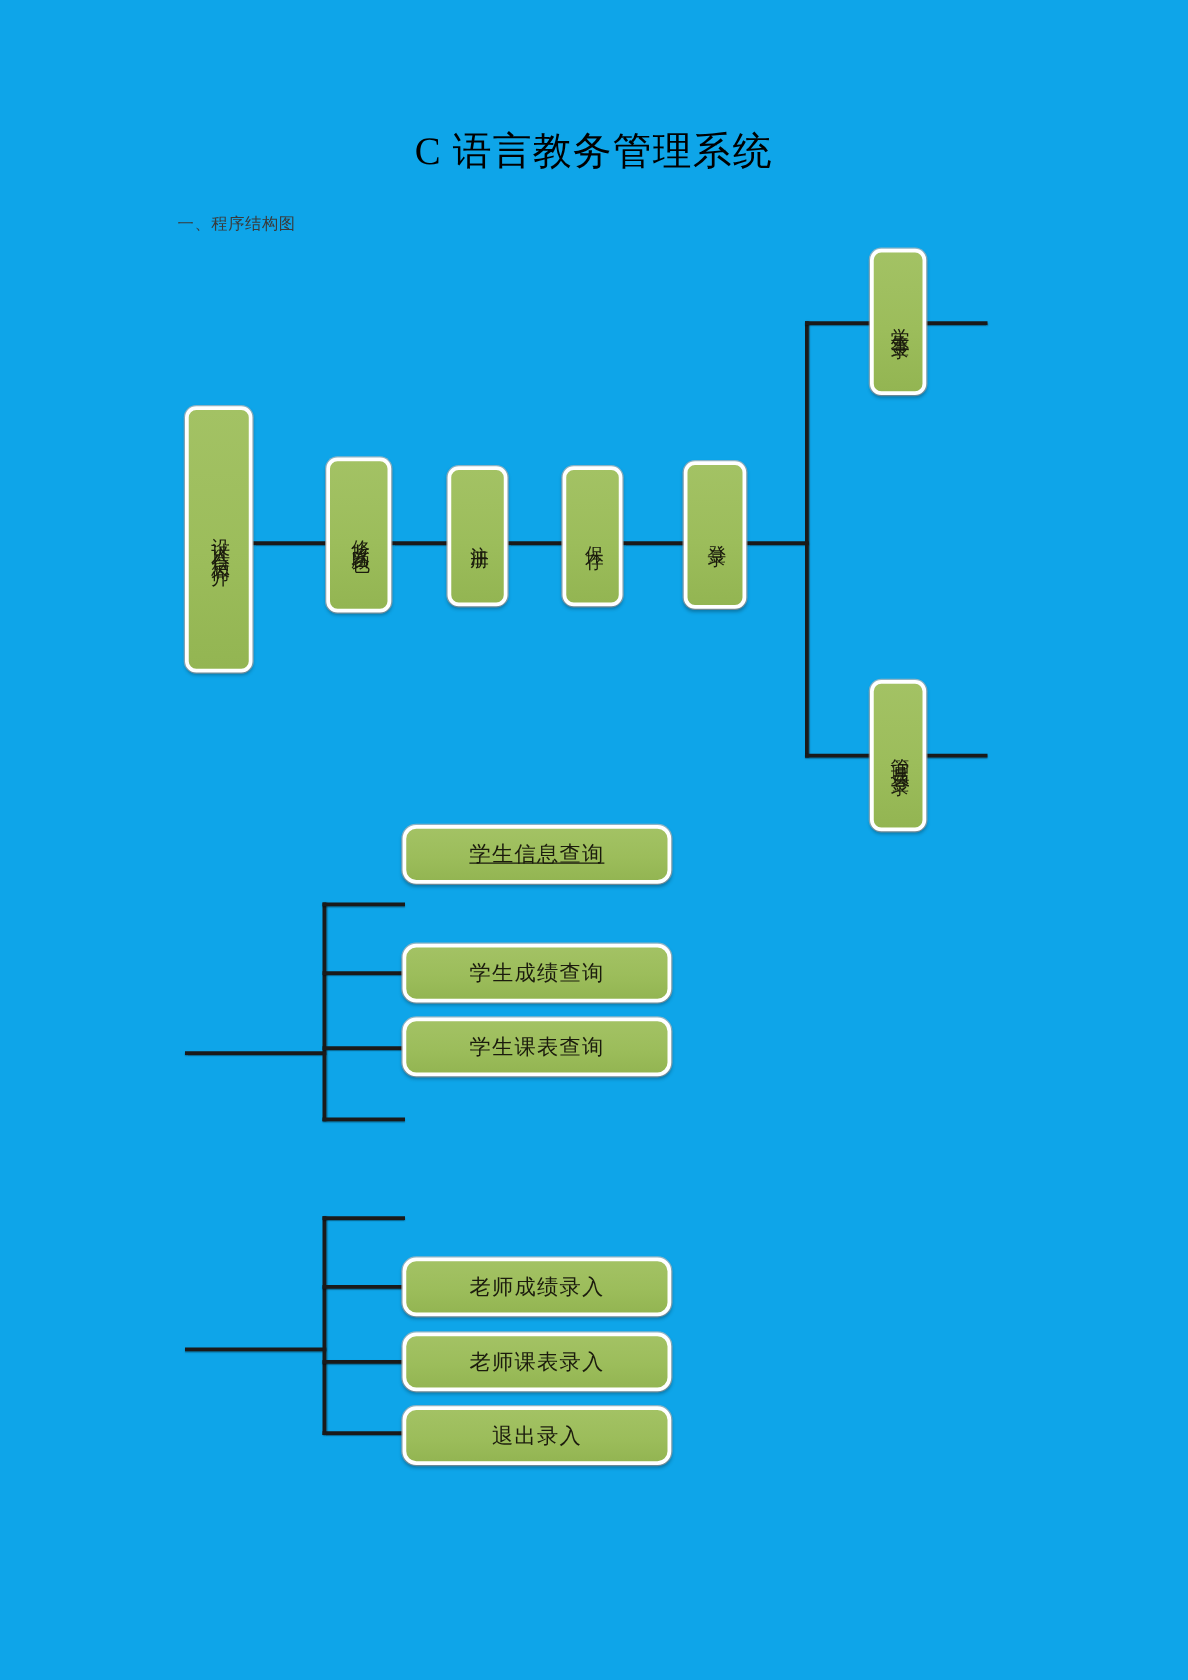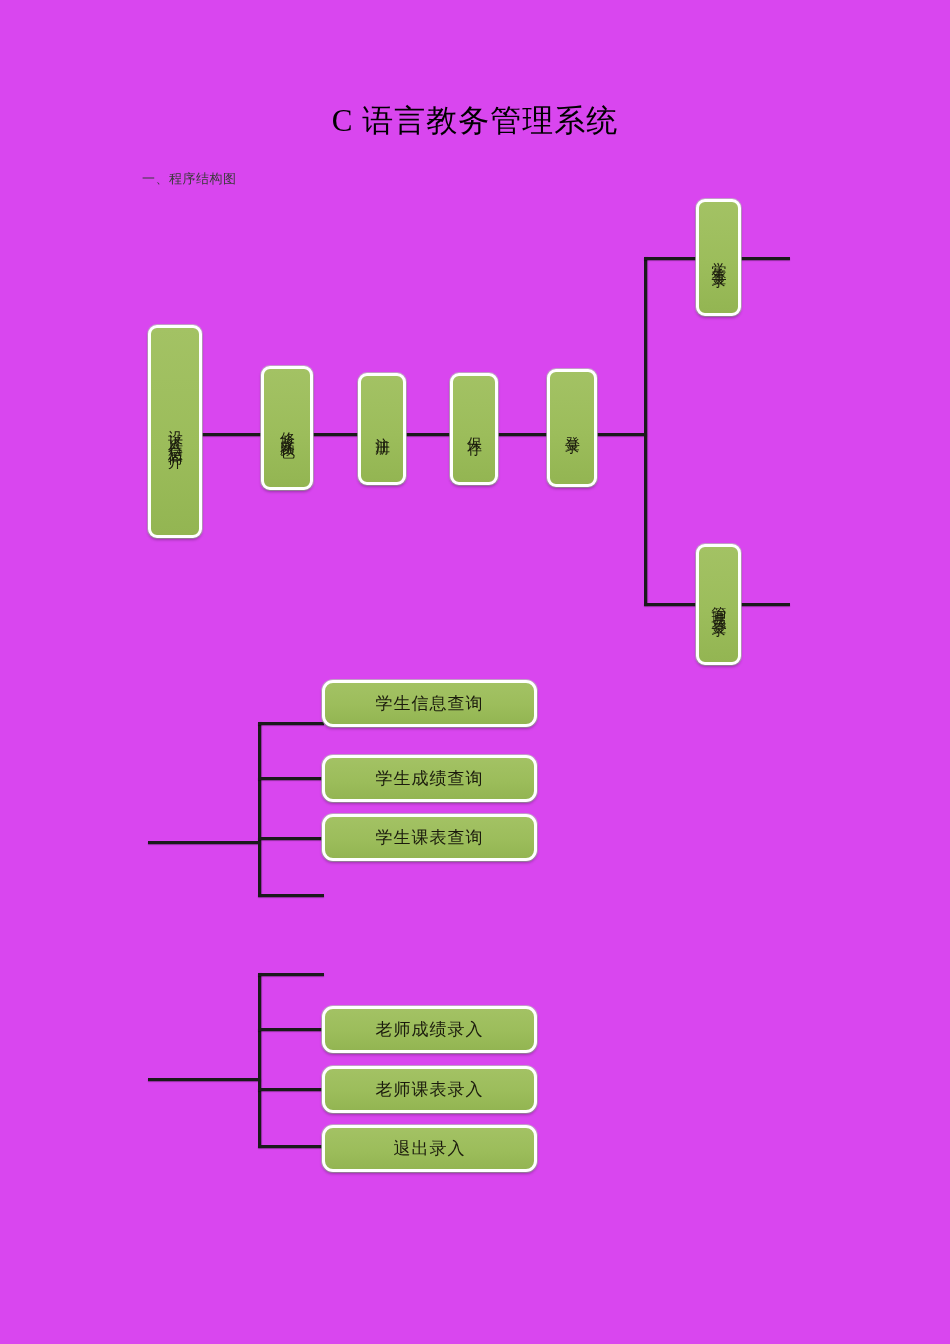--- a/index.html
+++ b/index.html
@@ -14,21 +14,21 @@
     font-family: "Liberation Serif", "DejaVu Serif", serif;
     color: #000000;
     overflow: hidden;
   }
 
   .page {
     position: absolute;
     left: 0; top: 0;
     width: 950px;
     height: 1344px;
-    background: #d946ef;
+    background: #0ea5e9;
   }
 
   
   .doc-title {
     position: absolute;
     left: 0;
     top: 100px;
     width: 950px;
     text-align: center;
     font-size: 31px;
@@ -100,21 +100,21 @@
   #node-color      { left:261px; top:366px; width:52px; height:124px; }
   #node-register   { left:358px; top:373px; width:48px; height:112px; }
   #node-save       { left:450px; top:373px; width:48px; height:112px; }
   #node-login      { left:547px; top:369px; width:50px; height:118px; }
 
   
   #node-student-login { left:696px; top:199px; width:45px; height:117px; }
   #node-admin-login   { left:696px; top:544px; width:45px; height:121px; }
 
   
-  #node-q0 { left:322px; top:680px;  width:215px; height:47px; }
+  #node-q0 { left:322px; top:660px;  width:215px; height:47px;text-decoration:underline; }
   #node-q1 { left:322px; top:755px;  width:215px; height:47px; }
   #node-q2 { left:322px; top:814px;  width:215px; height:47px; }
   #node-q3 { left:322px; top:874px;  width:215px; height:47px; }
 
   
   #node-t0 { left:322px; top:951px;  width:215px; height:47px; }
   #node-t1 { left:322px; top:1006px; width:215px; height:47px; }
   #node-t2 { left:322px; top:1066px; width:215px; height:47px; }
   #node-t3 { left:322px; top:1125px; width:215px; height:47px; }
 </style>

